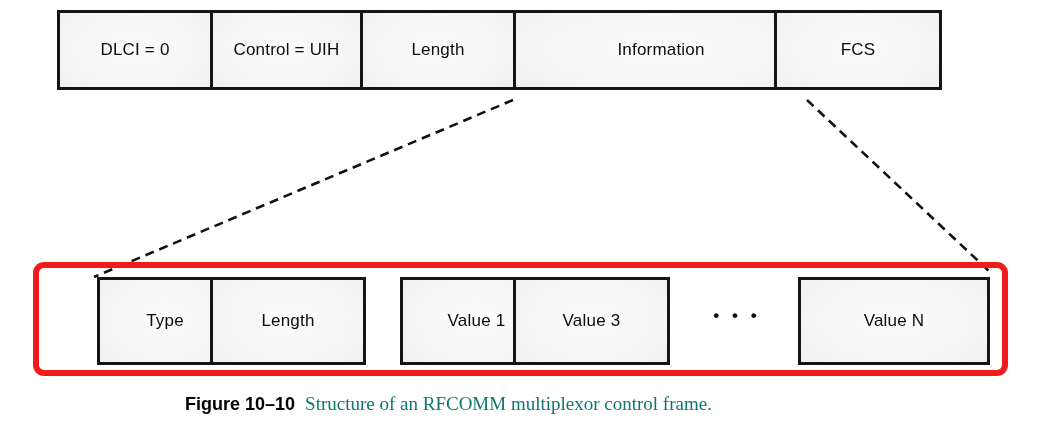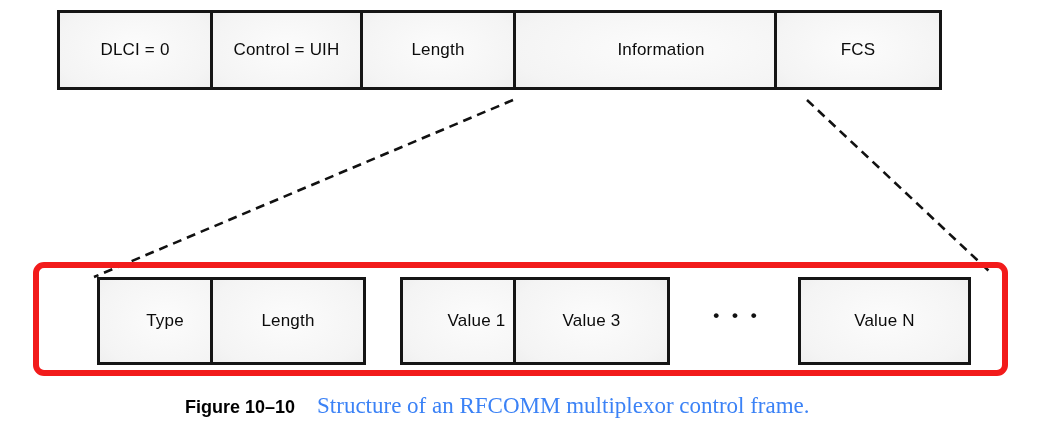--- a/index.html
+++ b/index.html
@@ -61,33 +61,33 @@
     width: 1047px;
     height: 432px;
     pointer-events: none;
   }
   .caption {
     position: absolute;
     left: 185px;
     top: 393px;
     display: flex;
     align-items: baseline;
-    gap: 22px;
+    gap: 10px;
     white-space: nowrap;
   }
   .caption-label {
     font-family: "Liberation Sans", sans-serif;
     font-weight: bold;
     font-size: 18px;
     color: #000000;
   }
   .caption-text {
     font-family: "Liberation Serif", serif;
-    font-size: 23px;
-    color: #3b82f6;
+    font-size: 19px;
+    color: #0f766e;
   }
 </style>
 </head>
 <body>
 
 <div class="page">
 
   <div class="top-row">
     <div class="frame-box" style="left:57px;  width:156px;">DLCI = 0</div>
     <div class="frame-box" style="left:210px; width:153px;">Control = UIH</div>
@@ -102,21 +102,21 @@
   </svg>
 
   <div class="red-outline"></div>
 
   <div class="bottom-row">
     <div class="frame-box" style="left:97px;  width:136px;">Type</div>
     <div class="frame-box" style="left:210px; width:156px;">Length</div>
     <div class="frame-box" style="left:363px; width:153px;margin-left:37px;">Value 1</div>
     <div class="frame-box" style="left:513px; width:157px;">Value 3</div>
     <div class="ellipsis-dots">• • •</div>
-    <div class="frame-box" style="left:798px; width:173px;">Value N</div>
+    <div class="frame-box" style="left:798px; width:192px;">Value N</div>
   </div>
 
   <div class="caption">
     <span class="caption-label">Figure 10–10</span>
     <span class="caption-text">Structure of an RFCOMM multiplexor control frame.</span>
   </div>
 
 </div>
 
 </body></html>

